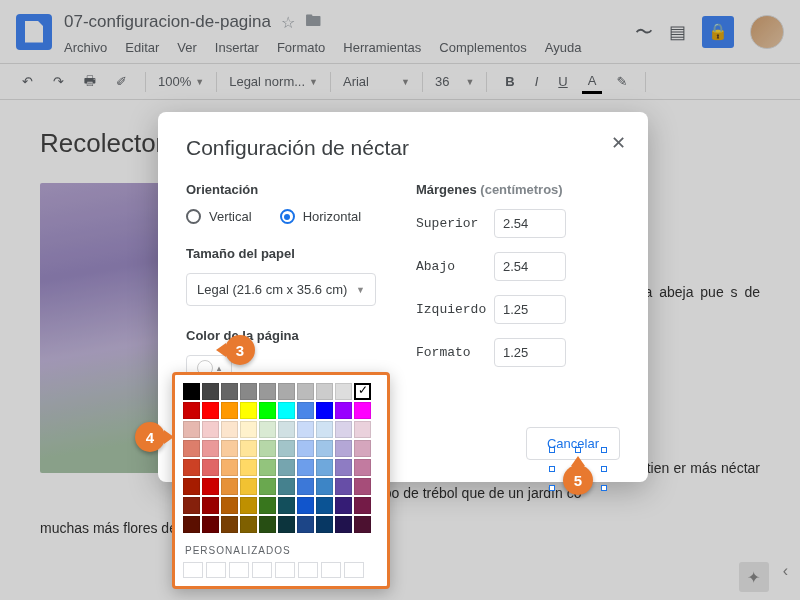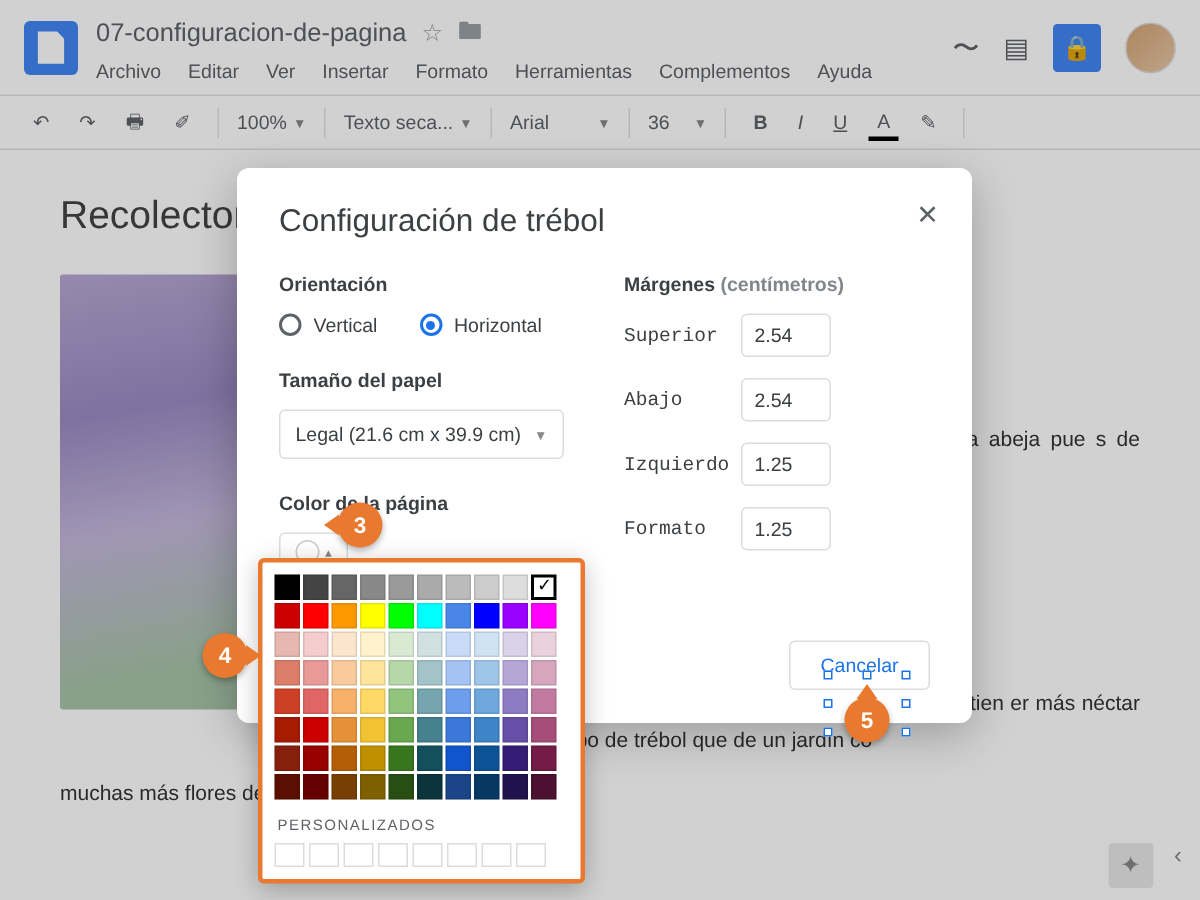--- a/index.html
+++ b/index.html
@@ -43,21 +43,21 @@
 .dlg-label { font-size: 13px; font-weight: bold; color: #3c4043; margin-bottom: 12px; }
 .dlg-label .unit { font-weight: bold; color: #80868b; }
 .radio-row { display: flex; gap: 28px; margin-bottom: 22px; font-size: 13px; color: #3c4043; }
 .radio { display: flex; align-items: center; gap: 8px; }
 .radio-dot { width: 15px; height: 15px; border: 2px solid #5f6368; border-radius: 50%; position: relative; }
 .radio-dot.on { border-color: #1a73e8; }
 .radio-dot.on::after { content: ""; position: absolute; inset: 2.5px; background: #1a73e8; border-radius: 50%; }
 .select { border: 1px solid #dadce0; border-radius: 4px; padding: 8px 10px; font-size: 13px; color: #3c4043; display: flex; justify-content: space-between; align-items: center; width: 190px; margin-bottom: 22px;}
 .margin-row { display: flex; align-items: center; margin-bottom: 14px; }
 .margin-lbl { width: 78px; font-size: 13px; color: #3c4043; font-family: Liberation Mono, monospace; }
-.margin-input { width: 60px; border: 1px solid #dadce0; border-radius: 4px; padding: 6px 8px; font-size: 13px; color: #3c4043; }
+.margin-input { width: 72px; border: 1px solid #dadce0; border-radius: 4px; padding: 6px 8px; font-size: 13px; color: #3c4043; }
 .color-swatch-btn { width: 46px; height: 26px; border: 1px solid #dadce0; border-radius: 4px; display: flex; align-items: center; justify-content: center; gap: 4px; }
 .swatch { width: 16px; height: 16px; border-radius: 50%; border: 1px solid #ccc; background: #fff; }
 .dlg-buttons { position: absolute; bottom: 22px; right: 28px; display: flex; gap: 10px; align-items: center; }
 .dlg-buttons-left { position: absolute; bottom: 22px; left: 170px; }
 .btn { padding: 8px 20px; border-radius: 4px; font-size: 13px; cursor: pointer; border: 1px solid #dadce0; background: #fff; color: #1a73e8; }
 .btn.primary { background: #1a73e8; color: #fff; border-color: #1a73e8; }
 .btn.text { border: none; background: none; color: #1a73e8; }
 
 
 .colorpicker { position: absolute; left: 172px; top: 372px; width: 218px; background: #fff; border: 3px solid #e8792f; border-radius: 4px; box-shadow: 0 4px 16px rgba(0,0,0,0.25); z-index: 20; padding: 8px; }
@@ -122,21 +122,21 @@
   <span class="tbtn">↷</span>
   <span class="tbtn">🖶</span>
   <span class="tbtn">✐</span>
   <span class="tsep"></span>
   <span class="tdrop">
       <span>100%</span>
       <span class="caret">▼</span>
     </span>
   <span class="tsep"></span>
   <span class="tdrop">
-      <span>Texto seca...</span>
+      <span>Legal norm...</span>
       <span class="caret">▼</span>
     </span>
   <span class="tsep"></span>
   <span class="tdrop">
       <span>Arial</span>
       <span class="caret" style="margin-left:28px">▼</span>
     </span>
   <span class="tsep"></span>
   <span class="tdrop">
       <span>36</span>
@@ -161,38 +161,38 @@
     <span>on llamadas "abejas on llamadas obreras,</span><br><br>
     <span>onto el sol seca el roci colmena, una y otra vez.</span><br><br>
     <span>tienen más néctar que otras. Por ejemplo, las flores de trébol tien er más néctar de un pequeño campo de trébol que de un jardín co</span>
   </div>
   <div style="clear:both; padding-top:10px"><span>muchas más flores de tré</span></div>
 </div>
 
 <div class="overlay"></div>
 
 <div class="dialog">
-  <div class="dlg-title">Configuración de trébol</div>
+  <div class="dlg-title">Configuración de néctar</div>
   <div class="dlg-close">✕</div>
   <div class="dlg-cols">
     <div class="dlg-col">
       <div class="dlg-label">Orientación</div>
       <div class="radio-row">
         <div class="radio">
             <div class="radio-dot"></div>
             <span>Vertical</span>
           </div>
         <div class="radio">
             <div class="radio-dot on"></div>
             <span>Horizontal</span>
           </div>
       </div>
       <div class="dlg-label">Tamaño del papel</div>
       <div class="select">
-        <span>Legal (21.6 cm x 39.9 cm)</span>
+        <span>Legal (21.6 cm x 35.6 cm)</span>
           <span class="caret">▼</span>
       </div>
       <div class="dlg-label">Color de la página</div>
       <div class="color-swatch-btn">
         <div class="swatch"></div>
         <span class="caret">▴</span>
       </div>
     </div>
     <div class="dlg-col">
       <div class="dlg-label"><span>Márgenes</span> <span class="unit">(centímetros)</span></div>

